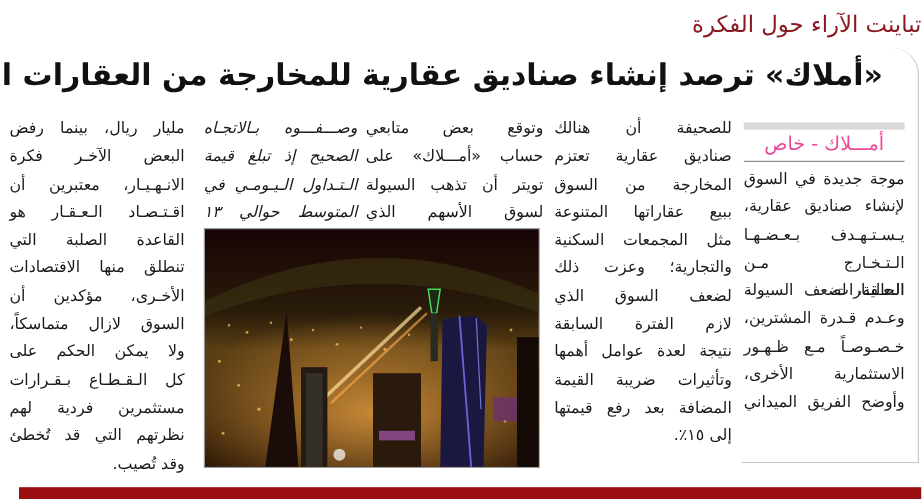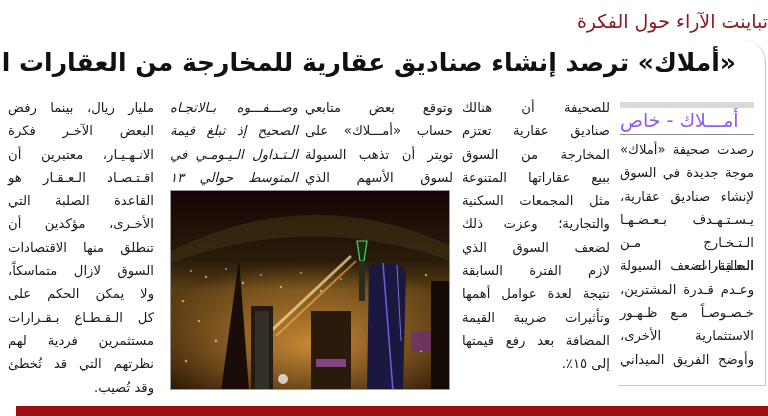--- a/index.html
+++ b/index.html
@@ -30,22 +30,22 @@
   .col-1 { top: 138px; right: 14px; width: 134px; }
   .col-2 { top: 96px; right: 158px; width: 148px; }
   .col-3 { top: 96px; right: 470px; width: 130px; }
   .col-4 { top: 96px; right: 614px; width: 145px; }
   .col-5 { top: 96px; right: 315px; width: 148px; }
 
   .byline-bar {
     position: absolute; top: 102px; right: 14px; width: 134px; height: 6px; background: #d9d9d9;
   }
   .byline {
-    position: absolute; top: 109px; right: 14px; width: 134px; text-align: left;
-    font-size: 19px; color: #8b5cf6; line-height: 22px;
+    position: absolute; top: 109px; right: 14px; width: 134px; text-align: center;
+    font-size: 16px; color: #ec4899; line-height: 22px;
   }
   .byline-rule {
     position: absolute; top: 134px; right: 14px; width: 134px; height: 1px; background: #8c8c8c;
   }
 
   .photo {
     position: absolute; top: 190px; left: 170px; width: 280px; height: 200px;
     border: 1px solid #9a9a9a; overflow: hidden;
     background:
       radial-gradient(ellipse 60% 30% at 50% 20%, #3a3a10 0%, rgba(40,30,10,0) 70%),
@@ -62,21 +62,20 @@
 <div class="kicker">تباينت الآراء حول الفكرة</div>
 <h1 class="headline">«أملاك» ترصد إنشاء صناديق عقارية للمخارجة من العقارات الحالية</h1>
 
 <div class="side-frame"></div>
 
 <div class="byline-bar"></div>
 <div class="byline">أمـــلاك - خاص</div>
 <div class="byline-rule"></div>
 
 <div class="col col-1">
-  <span class="line">رصدت صحيفة «أملاك»</span>
   <span class="line">موجة جديدة في السوق</span>
   <span class="line">لإنشاء صناديق عقارية،</span>
   <span class="line">يـسـتـهـدف بـعـضـهـا</span>
   <span class="line">الـتـخـارج مـن الـعـقـارات</span>
   <span class="line">الحالية، لضعف السيولة</span>
   <span class="line">وعـدم قـدرة المشترين،</span>
   <span class="line">خـصـوصـاً مـع ظـهـور</span>
   <span class="line">الاستثمارية الأخرى،</span>
   <span class="line">وأوضح الفريق الميداني</span>
 </div>
@@ -109,22 +108,22 @@
   <span class="line">الـتـداول الـيـومـي في</span>
   <span class="line">المتوسط حوالي ١٣</span>
 </div>
 
 <div class="col col-4" style="right:614px; width:146px;">
   <span class="line">مليار ريال، بينما رفض</span>
   <span class="line">البعض الآخـر فكرة</span>
   <span class="line">الانـهـيـار، معتبرين أن</span>
   <span class="line">اقـتـصـاد الـعـقـار هو</span>
   <span class="line">القاعدة الصلبة التي</span>
+  <span class="line">تنطلق منها الاقتصادات</span>
   <span class="line">الأخـرى، مؤكدين أن</span>
-  <span class="line">تنطلق منها الاقتصادات</span>
   <span class="line">السوق لازال متماسكاً،</span>
   <span class="line">ولا يمكن الحكم على</span>
   <span class="line">كل الـقـطـاع بـقـرارات</span>
   <span class="line">مستثمرين فردية لهم</span>
   <span class="line">نظرتهم التي قد تُخطئ</span>
   <span class="line last">وقد تُصيب.</span>
 </div>
 
 <div class="photo">
   <svg width="280" height="200" viewBox="0 0 280 200" style="position:absolute;left:0;top:0">

